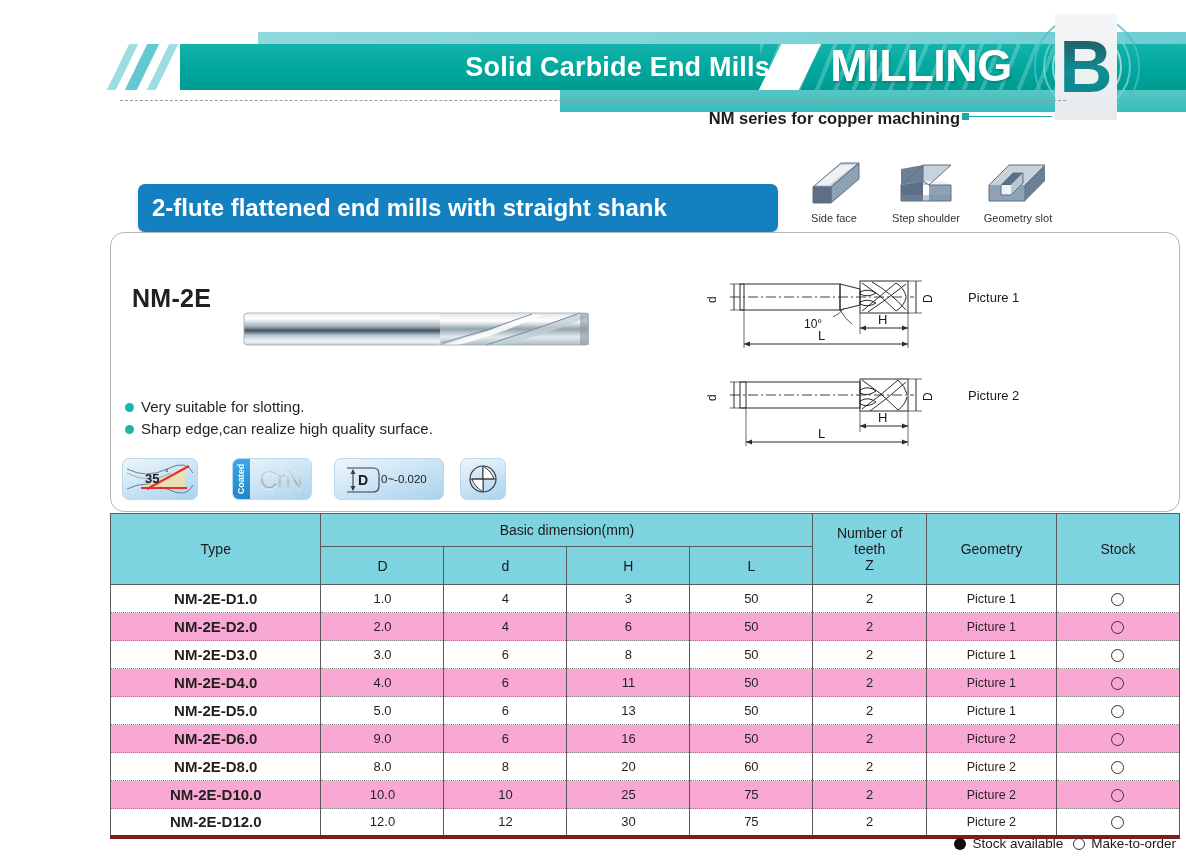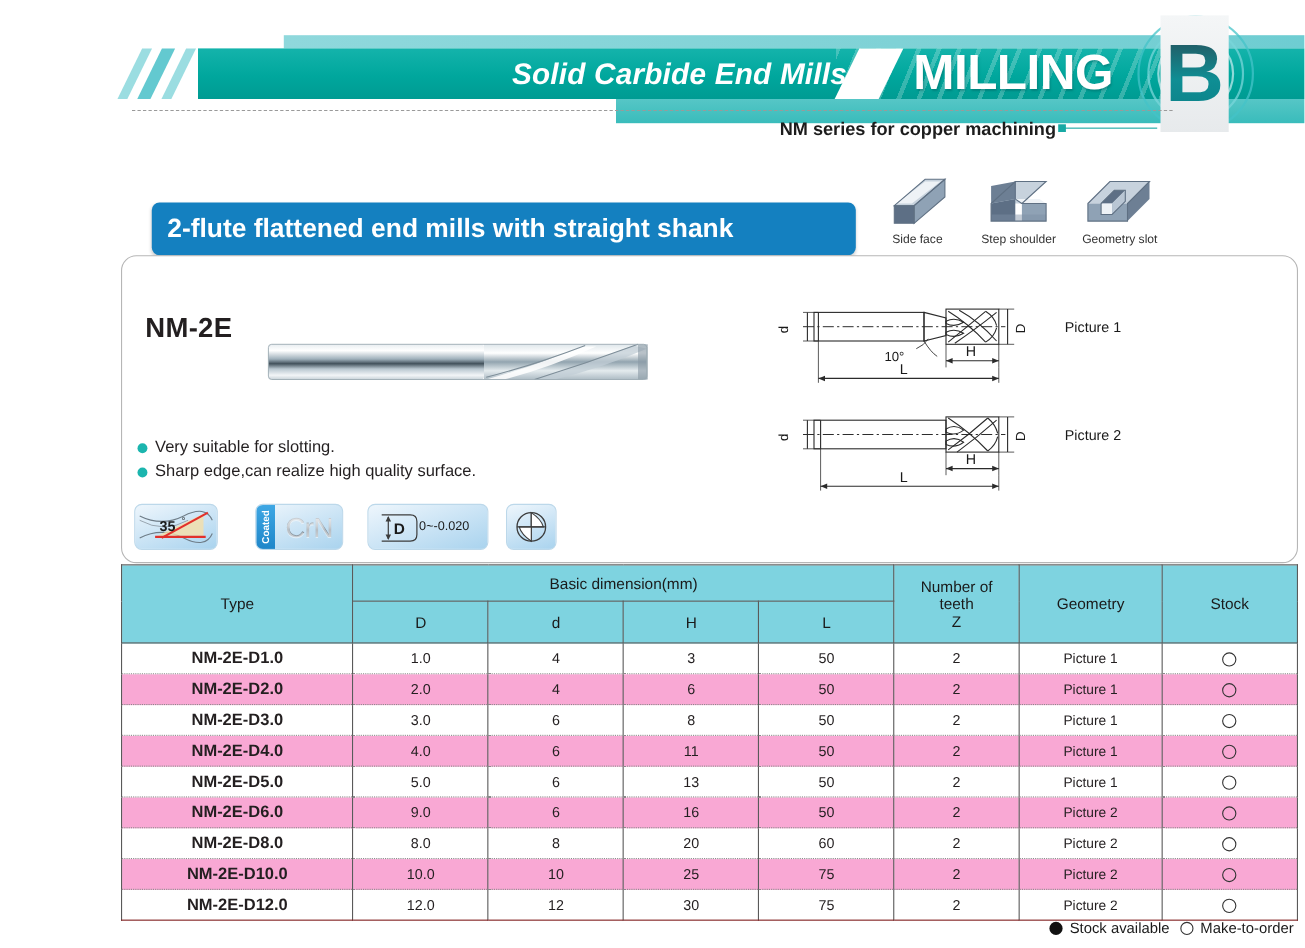--- a/index.html
+++ b/index.html
@@ -45,21 +45,21 @@
   .banner-notch {
     position: absolute; left: 770px; top: 44px; width: 40px; height: 46px;
     background: #ffffff;
     transform: skewX(-26deg);
   }
 
   .banner-title {
     position: absolute; left: 418px; top: 46px; width: 352px; height: 42px;
     color: #ffffff; font-size: 27px; font-weight: bold;
     display: flex; align-items: center; justify-content: flex-end;
-    letter-spacing: .2px; white-space: nowrap; font-style: italic;
+    letter-spacing: .2px; white-space: nowrap;
   }
   .banner-milling {
     position: absolute; left: 806px; top: 38px; width: 230px; height: 56px;
     color: #ffffff; font-size: 45px; font-weight: bold; letter-spacing: -.5px;
     display: flex; align-items: center; justify-content: center;
     text-shadow: 1px 2px 2px rgba(0,80,80,.35);
     white-space: nowrap;
   }
 
   
@@ -183,21 +183,21 @@
   }
   .tbl thead th.h-tall { height: 71px; }
   .tbl thead th.h-group { height: 33px; }
   .tbl thead th.h-sub { height: 38px; }
   .tbl tbody td { height: 28px; border-left: 1px solid #5a5a5a; border-right: 1px solid #5a5a5a;
                   border-top: 1px dotted #8a8a8a; border-bottom: 1px dotted #8a8a8a; }
   .tbl tbody tr.alt td { background: #f9a8d4; }
   .tbl tbody td.type { font-weight: bold; font-size: 15px; }
   .tbl tbody td.geo { font-size: 12.5px; }
   .tbl tbody tr:first-child td { border-top: 1px solid #5a5a5a; }
-  .tbl tbody tr:last-child td { border-bottom: 1px solid #7f1d1d; }
+  .tbl tbody tr:last-child td { border-bottom: 4px solid #7f1d1d; }
   .ring {
     display: inline-block; width: 13px; height: 13px; border-radius: 50%;
     border: 1.4px solid #333; vertical-align: middle;
   }
   .col-type { width: 178px; }
   .col-dim  { width: 104px; }
   .col-z    { width: 96px; }
   .col-geo  { width: 110px; }
   .col-stock{ width: 104px; }
 

